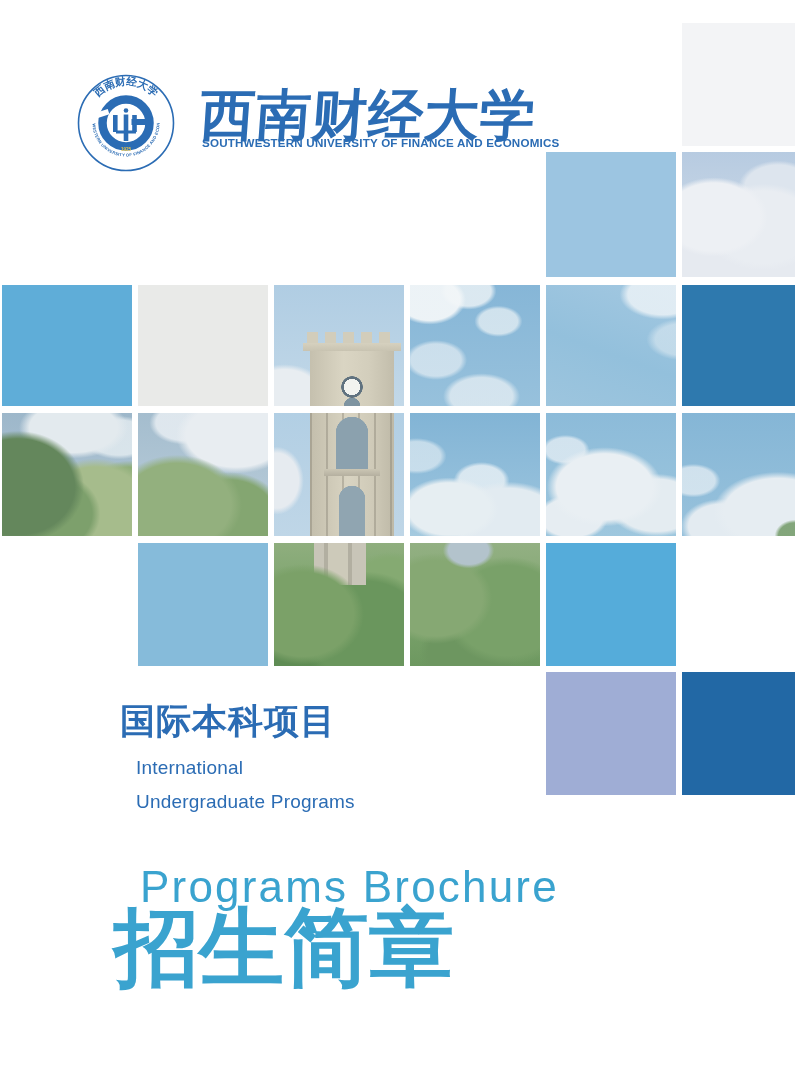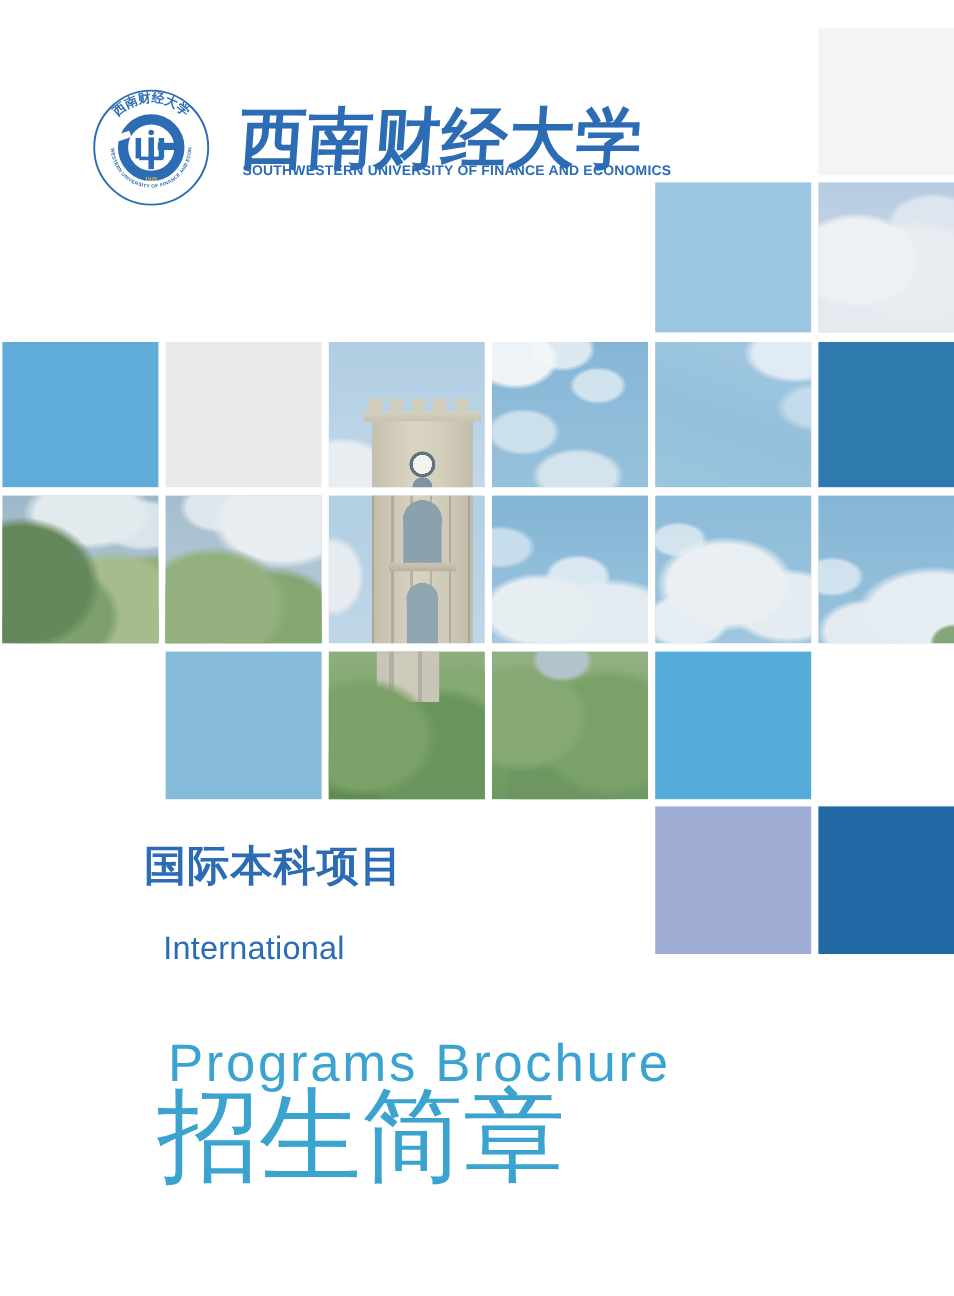--- a/index.html
+++ b/index.html
@@ -10,25 +10,25 @@
   .seal{position:absolute;left:76px;top:70px;width:100px;height:106px;}
   .cn-name{position:absolute;left:200px;top:79px;font-size:55px;font-weight:bold;
            letter-spacing:1px;color:var(--brand-blue);white-space:nowrap;
            transform:skewX(-4deg);font-family:"DejaVu Sans",sans-serif;}
   .en-name{position:absolute;left:202px;top:136px;font-size:11.6px;font-weight:bold;
            letter-spacing:.2px;color:var(--brand-blue);white-space:nowrap;}
   
   .program-cn{position:absolute;left:120px;top:698px;font-size:35px;font-weight:bold;
               letter-spacing:1px;color:var(--brand-blue);white-space:nowrap;
               font-family:Liberation Serif, serif;}
-  .program-en{position:absolute;left:136px;top:751px;font-size:27px;line-height:34px;
-              letter-spacing:.2px;color:var(--brand-blue);margin-top:22px;}
+  .program-en{position:absolute;left:136px;top:751px;font-size:19px;line-height:34px;
+              letter-spacing:.2px;color:var(--brand-blue);}
   .brochure-en{position:absolute;left:140px;top:862px;font-size:44px;letter-spacing:2.2px;
                color:var(--title-cyan);white-space:nowrap;}
-  .brochure-cn{position:absolute;left:131px;top:901px;font-size:85px;font-weight:normal;
+  .brochure-cn{position:absolute;left:114px;top:901px;font-size:85px;font-weight:bold;
                color:var(--title-cyan);white-space:nowrap;line-height:1.1;
                font-family:"DejaVu Sans",sans-serif;}
   
   .art-cloud-big{background:
     radial-gradient(75px 55px at 28% 52%, #edf0f4 0 62%, rgba(237,240,244,0) 72%),
     radial-gradient(85px 60px at 72% 60%, #e9edf2 0 60%, rgba(233,237,242,0) 72%),
     radial-gradient(110px 75px at 45% 95%, #e6eaf0 0 65%, rgba(230,234,240,0) 76%),
     radial-gradient(60px 40px at 85% 28%, #dde5ee 0 55%, rgba(221,229,238,0) 66%),
     linear-gradient(180deg,#b7cbe1 0%,#c3d3e4 40%,#ccd8e6 100%);}
   .art-sky-a{background:
@@ -164,17 +164,18 @@
   <div class="tile art-trees-tower" style="left:274px;top:543px;width:130px;height:123px;"></div>
   <div class="tile art-trees-c" style="left:410px;top:543px;width:130px;height:123px;"></div>
   <div class="tile" style="left:546px;top:543px;width:130px;height:123px;background:var(--tile-blue-bright);"></div>
 
   <div class="tile" style="left:546px;top:672px;width:130px;height:123px;background:var(--tile-lavender);"></div>
   <div class="tile" style="left:682px;top:672px;width:113px;height:123px;background:var(--tile-blue-dark);"></div>
 
   <div class="program-cn">国际本科项目</div>
   <div class="program-en">
     <div>International</div>
+    <div>Undergraduate Programs</div>
   </div>
   <div class="brochure-en">Programs Brochure</div>
   <div class="brochure-cn">招生简章</div>
 
 </div>
 
 </body></html>

